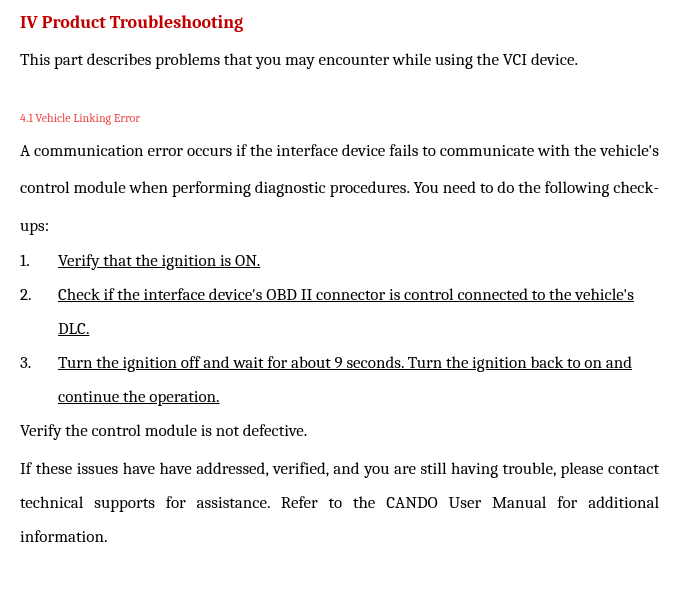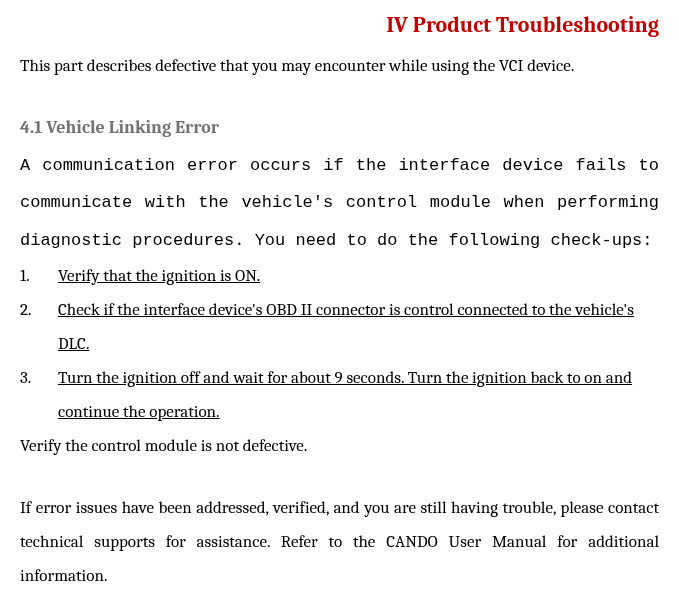--- a/index.html
+++ b/index.html
@@ -8,74 +8,73 @@
       font-family: Cambria, Georgia, 'Times New Roman', serif;
       font-size: 17px;
       color: #000;
       background: #fff;
       width: 639px;
       line-height: 2.2;
     }
     .title {
       color: #c00000;
       font-weight: bold;
-      font-size: 22px;
-      text-align: right;
+      font-size: 18px;
+      text-align: left;
       margin-bottom: 6px;
       line-height: 1.4;
     }
     .intro {
       text-align: justify;
       text-justify: inter-word;
       margin-bottom: 30px;
     }
     .section-heading {
-      color: #737373;
-      font-weight: bold;
-      font-size: 18px;
+      color: #ef4444;
+      font-weight: normal;
+      font-size: 12px;
       margin-bottom: 4px;
       line-height: 1.6;
     }
     .para {
       text-align: justify;
       text-justify: inter-word;
-      font-family: Liberation Mono, monospace;
     }
     .list {
       margin: 0;
       padding: 0;
     }
     .list-item {
       display: flex;
       text-align: left;
       line-height: 2.0;
     }
     .list-num {
       width: 38px;
       flex-shrink: 0;
     }
     .list-text {
       flex: 1;
       text-decoration: underline;
     }
     .after-list {
-      margin-bottom: 28px;
+      margin-bottom: 4px;
       line-height: 2.0;
     }
     .closing {
       text-align: justify;
       line-height: 2.0;
     }
   </style>
 </head>
 <body>
 
 <div class="title">IV Product Troubleshooting</div>
 
-<div class="intro">This part describes defective that you may encounter while using the VCI device.</div>
+<div class="intro">This part describes problems that you may encounter while using the VCI device.</div>
 
 <div class="section-heading">4.1 Vehicle Linking Error</div>
 
 <div class="para">A communication error occurs if the interface device fails to communicate with  the  vehicle's control  module  when performing diagnostic  procedures. You   need to do the following check-ups:</div>
 
 <div class="list">
   <div class="list-item">
     <div class="list-num">1.</div>
     <div class="list-text">Verify that the ignition is ON.</div>
   </div>
@@ -84,13 +83,13 @@
     <div class="list-text">Check if the interface device's OBD II connector is control connected to the vehicle's DLC.</div>
   </div>
   <div class="list-item">
     <div class="list-num">3.</div>
     <div class="list-text">Turn the ignition off and wait for about 9 seconds. Turn the ignition back  to on and continue the operation.</div>
   </div>
 </div>
 
 <div class="after-list">Verify the control module is not defective.</div>
 
-<div class="closing">If error issues have been addressed, verified, and you are still having trouble, please contact technical supports for assistance. Refer to the CANDO User Manual for additional information.</div>
+<div class="closing">If these issues have have addressed, verified, and you are still having trouble, please contact technical supports for assistance. Refer to the CANDO User Manual for additional information.</div>
 
 </body></html>

